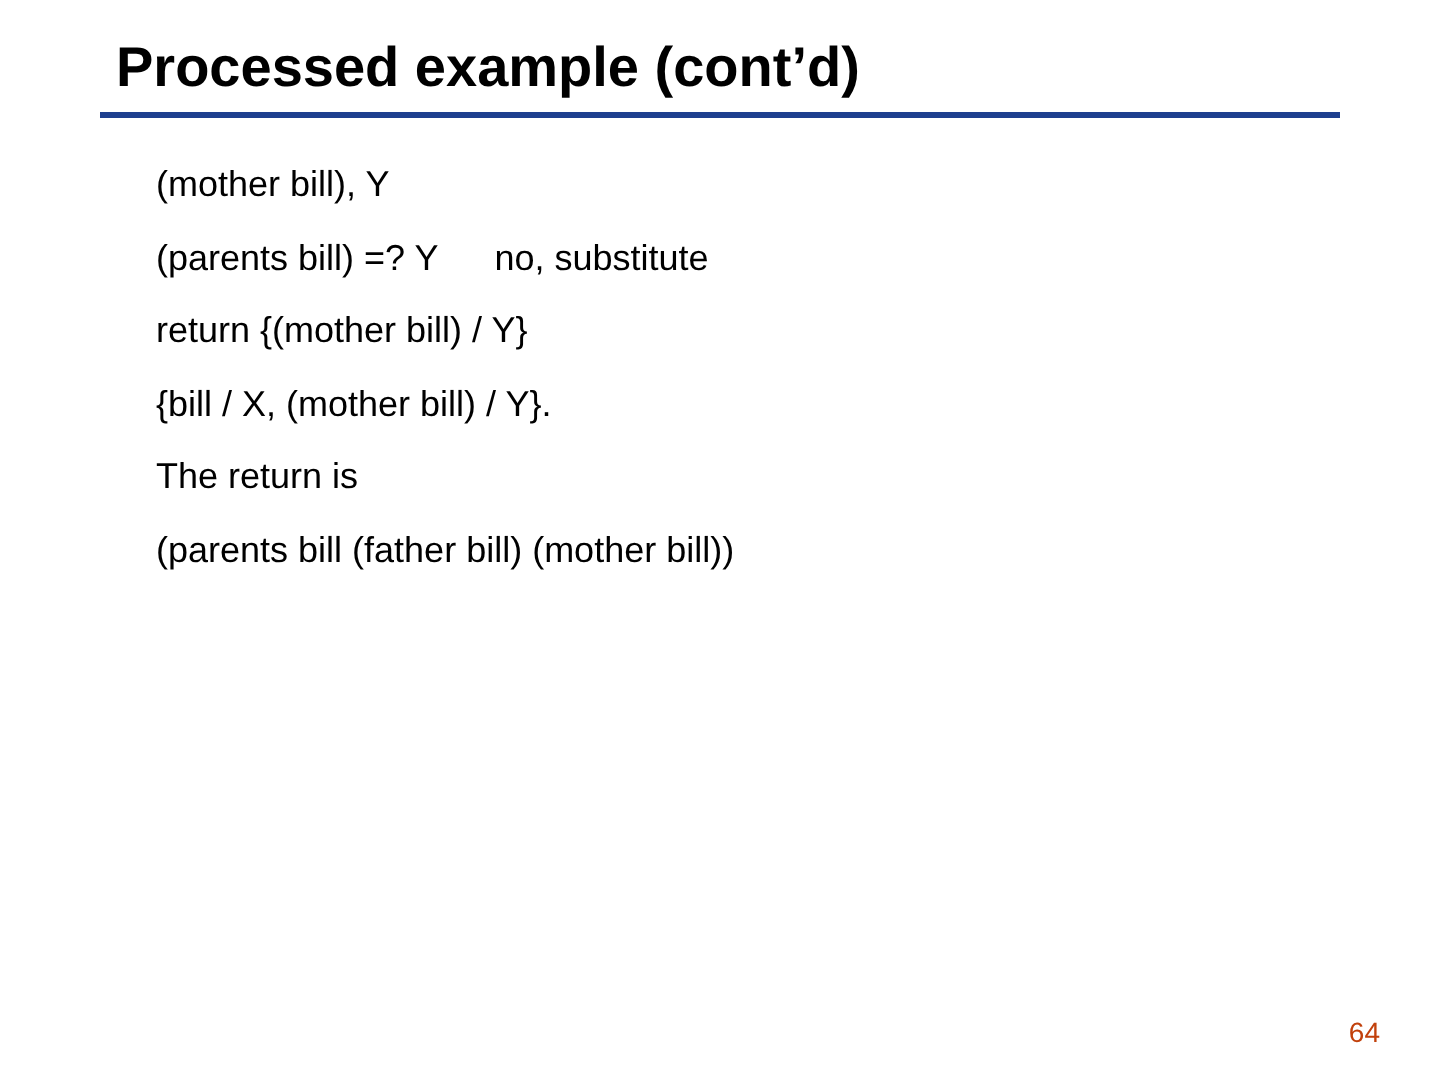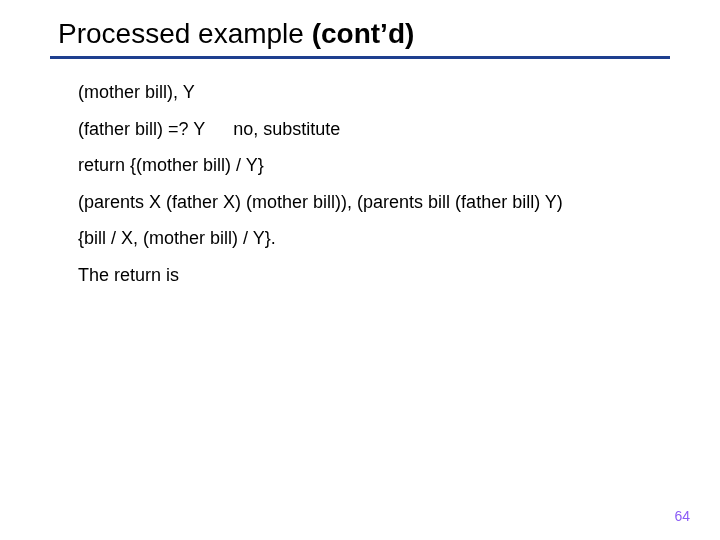--- a/index.html
+++ b/index.html
@@ -16,21 +16,21 @@
     box-sizing: border-box;
     width: 720px;
     height: 540px;
     padding: 18px 50px 0 50px;
     position: relative;
   }
   .title-row {
     font-size: 28px;
     margin: 0 0 6px 8px;
   }
-  .title-bold { font-weight: normal; }
+  .title-bold { font-weight: bold; }
   .title-rest { font-weight: bold; }
   .rule {
     border: none;
     border-top: 3px solid #1e3f8f;
     margin: 0 0 22px 0;
   }
   .body {
     margin-left: 28px;
     font-size: 18px;
     line-height: 1.25;
@@ -39,47 +39,47 @@
     margin: 0 0 14px 0;
   }
   .ind1 { margin-left: 50px; }
   .ind05 { margin-left: 14px; }
   .gap { display: inline-block; width: 28px; }
   .pagenum {
     position: absolute;
     right: 30px;
     bottom: 16px;
     font-size: 14px;
-    color: #8b5cf6;
+    color: #c2410c;
   }
 </style>
 </head>
 <body>
 
 <div class="slide">
 
   <div class="title-row">
     <span class="title-bold">Processed example</span><span class="title-rest"> (cont’d)</span>
   </div>
 
   <hr class="rule">
 
   <div class="body">
     <p>(mother bill), Y</p>
 
     <p class="ind1">
-      <span>(father bill) =? Y</span><span class="gap"></span><span>no, substitute</span>
+      <span>(parents bill) =? Y</span><span class="gap"></span><span>no, substitute</span>
     </p>
 
     <p class="ind1">return {(mother bill) / Y}</p>
 
 
-    <p class="ind05">(parents X (father X) (mother bill)), (parents bill (father bill) Y)</p>
 
 
     <p class="ind05">{bill / X, (mother bill) / Y}.</p>
 
     <p>The return is</p>
 
+    <p class="ind05">(parents bill (father bill) (mother bill))</p>
   </div>
 
   <div class="pagenum">64</div>
 </div>
 
 </body></html>

